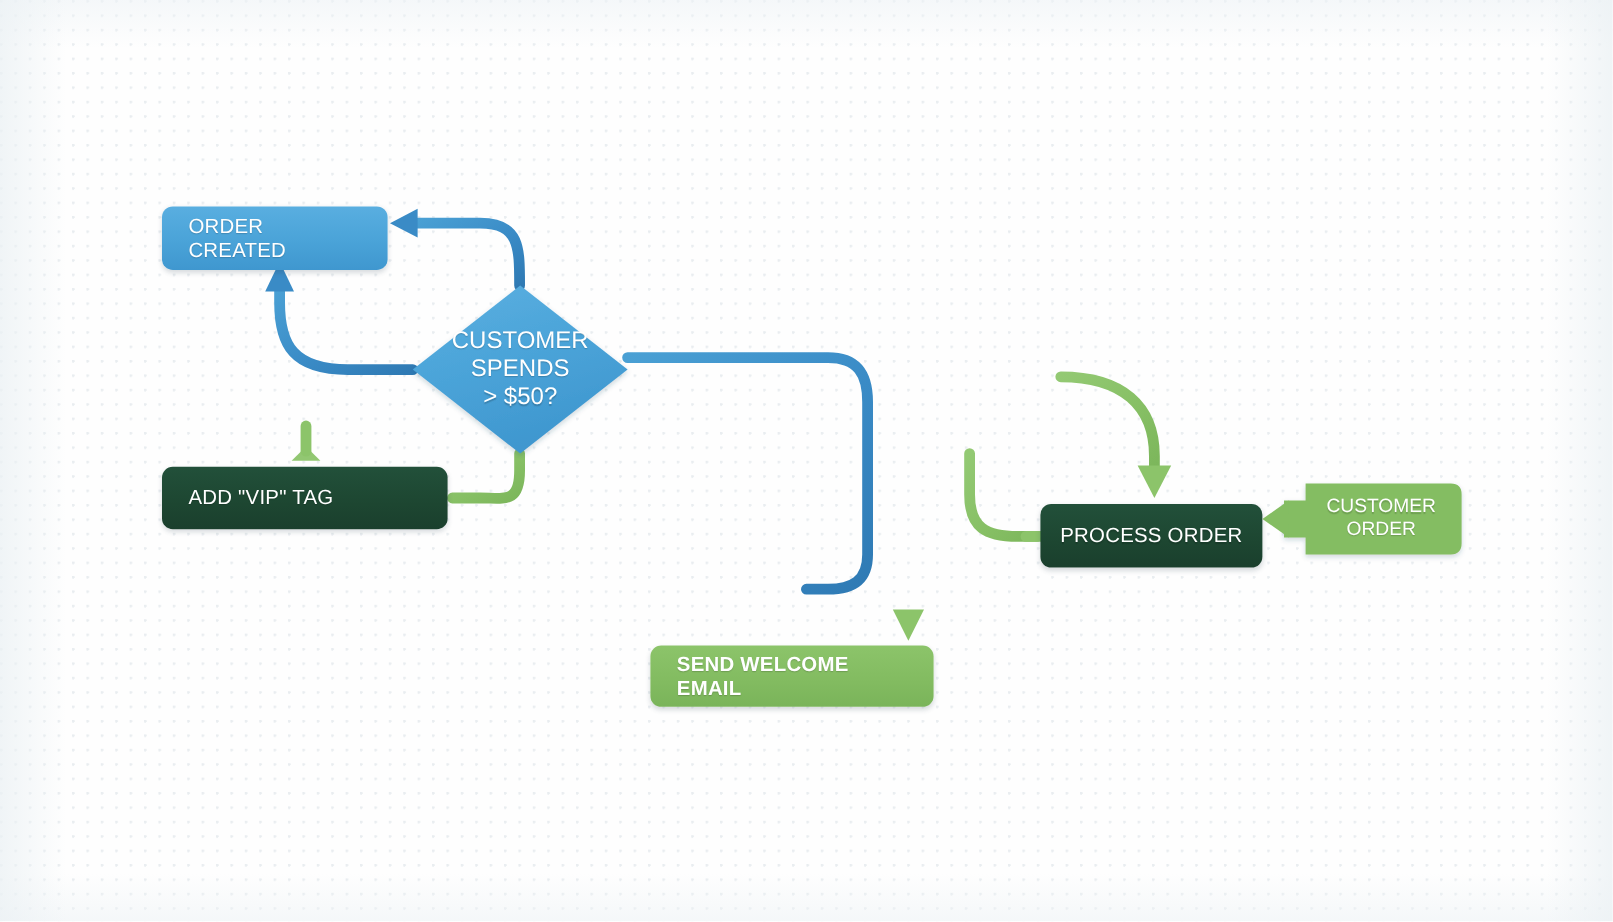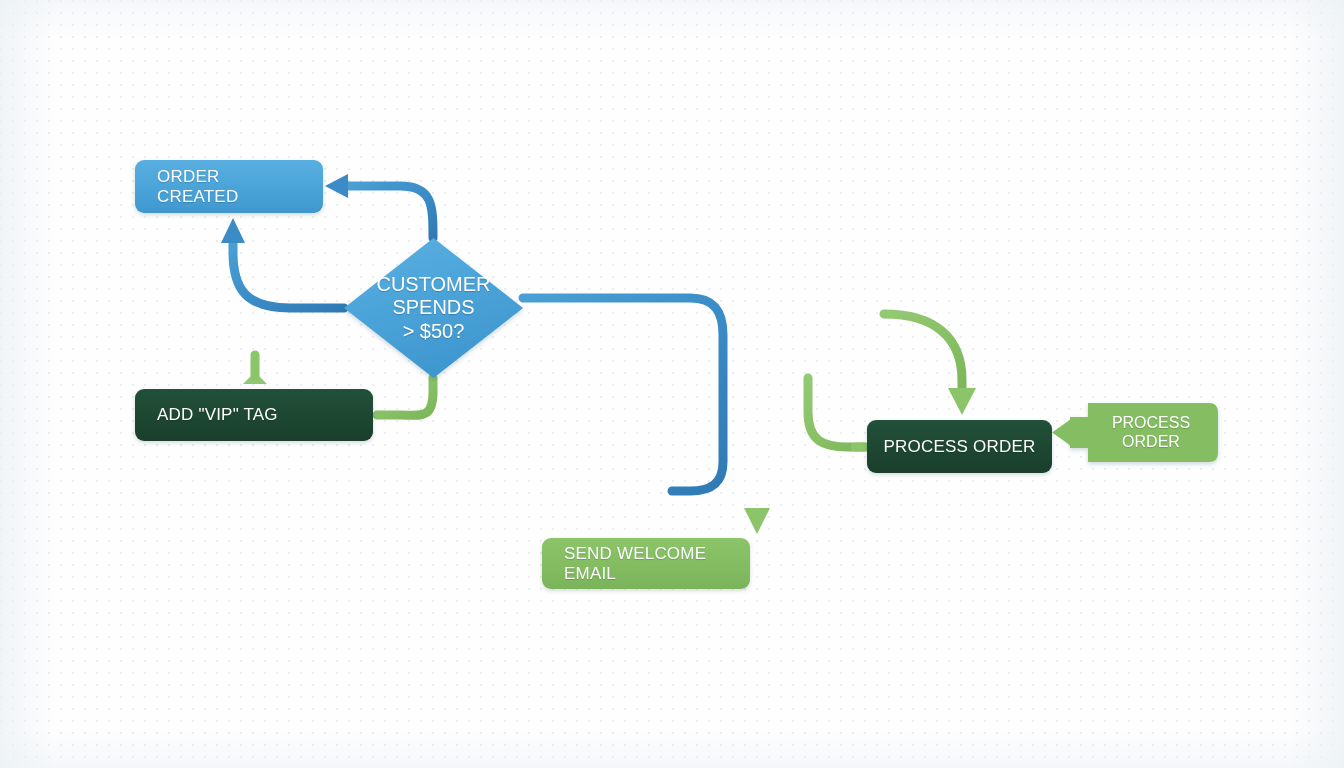--- a/index.html
+++ b/index.html
@@ -55,20 +55,21 @@
     justify-content: flex-start;
     box-shadow: 0 2px 4px rgba(40,60,80,0.18);
   }
   .node .label {
     font-size: 17px;
     line-height: 1.12;
     white-space: pre-line;
   }
   .box.light-blue {
     background: linear-gradient(180deg, #59aee0 0%, #4aa3d8 55%, #3f97cf 100%);
+    margin-top: 12px;
   }
   .box.mid-blue {
     background: linear-gradient(180deg, #4a9ed6 0%, #3d8fca 60%, #3585c0 100%);
   }
   .box.dark-green {
     background: linear-gradient(180deg, #22503a 0%, #1d4631 60%, #1a3f2d 100%);
   }
   .box.light-green {
     background: linear-gradient(180deg, #8cc46a 0%, #82bb60 60%, #7ab45a 100%);
   }
@@ -185,34 +186,34 @@
 
   <div class="node box light-blue" style="left:135px; top:160px; width:188px; height:53px;">
     <span class="label">ORDER CREATED</span>
   </div>
 
   <div class="node box dark-green" style="left:135px; top:389px; width:238px; height:52px;">
     <span class="label">ADD "VIP" TAG</span>
   </div>
 
 
-  <div class="node box light-green" style="left:542px; top:538px; width:208px; height:51px;">
+  <div class="node box light-green" style="left:542px; top:538px; width:236px; height:51px;font-weight:bold;">
     <span class="label">SEND WELCOME EMAIL</span>
   </div>
 
   <div class="node box dark-green" style="left:867px; top:420px; width:185px; height:53px; justify-content:center; padding:0 12px;">
     <span class="label">PROCESS ORDER</span>
   </div>
 
   <div class="callout-wrap" style="left:1070px; top:403px; width:148px; height:59px;">
     <svg viewBox="0 0 148 59" style="position:absolute; inset:0; overflow:visible;">
       <path d="M 18 0 L 139 0 Q 148 0 148 9 L 148 50 Q 148 59 139 59 L 18 59
                L 18 45 L 0 45 L 0 14 L 18 14 Z" fill="#84bd62" filter="url(#softshadow)"></path>
 
       <path d="M 4 14 L -18 29.5 L 4 45 Z" fill="#84bd62"></path>
     </svg>
     <div style="position:absolute; inset:0; display:flex; align-items:center; justify-content:center;
                 text-align:center; color:#ffffff; font-size:16px; line-height:1.16; white-space:pre-line;
-                text-shadow:0 1px 1px rgba(0,0,0,0.18); padding-left:14px; box-sizing:border-box;">PROCESS
+                text-shadow:0 1px 1px rgba(0,0,0,0.18); padding-left:14px; box-sizing:border-box;">CUSTOMER
 ORDER</div>
   </div>
 
 </div>
 
 </body></html>

